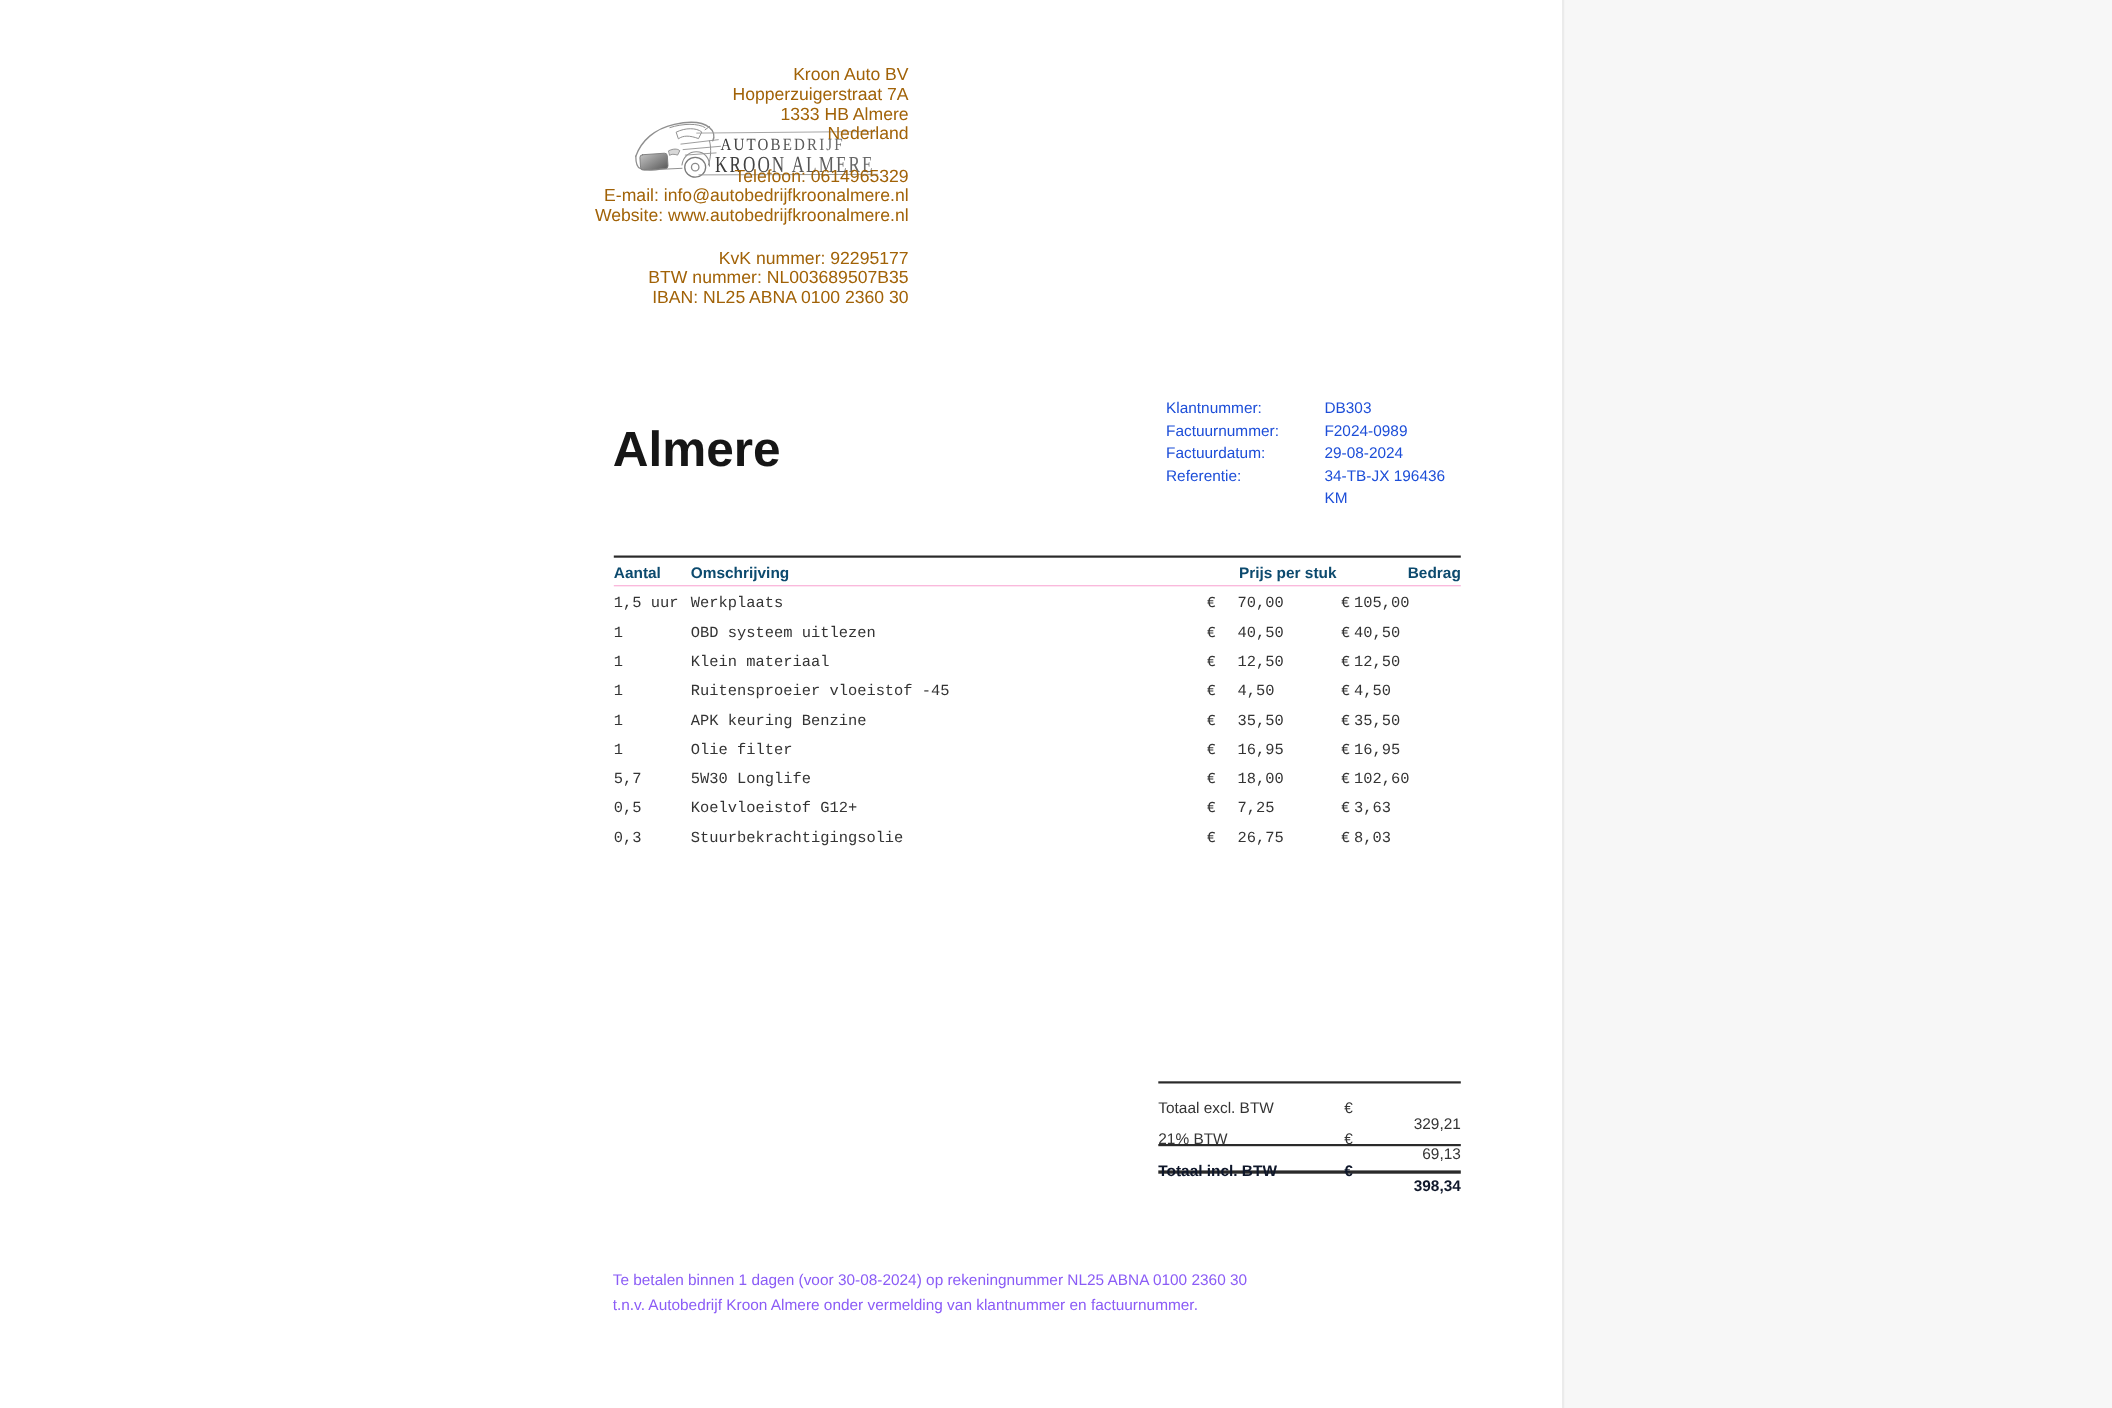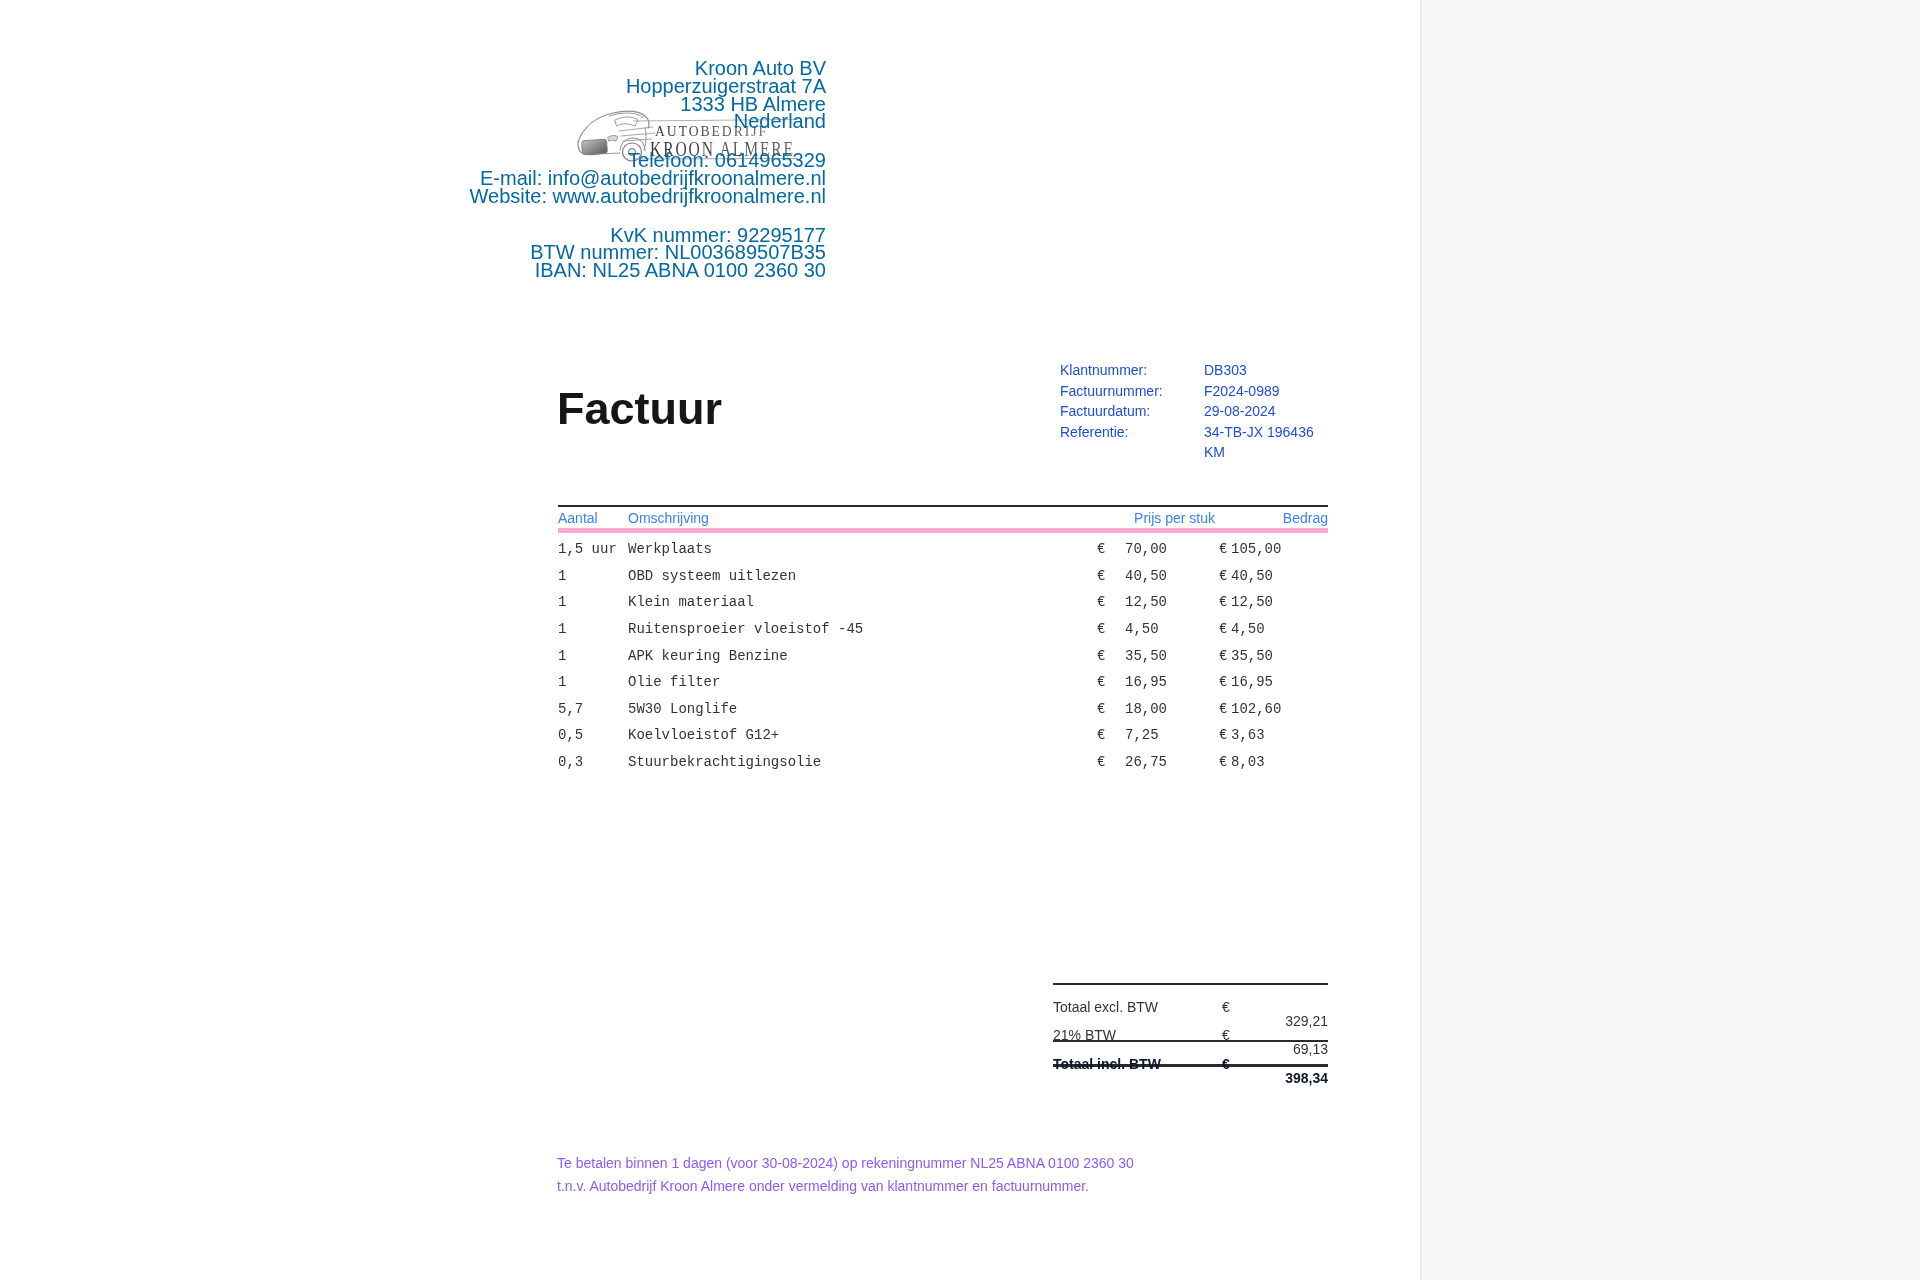--- a/index.html
+++ b/index.html
@@ -12,39 +12,39 @@
   .right-strip { position:absolute; left:1420px; top:0; width:500px; height:1280px;
                  background:#f7f7f7; border-left:2px solid #ebebeb; }
 
   .page { position:absolute; left:0; top:0; width:1420px; height:1280px; background:#ffffff; }
 
   
   .logo { position:absolute; left:575px; top:100px; width:230px; height:68px; }
 
   
   .company { position:absolute; top:60px; right:594px; text-align:right;
-             font-size:20px; line-height:17.8px; color:#0369a1; }
+             font-size:16px; line-height:17.8px; color:#a16207; }
   .company .group { margin-bottom:21px; }
 
   
   .title { position:absolute; left:557px; top:386px; font-size:45px; font-weight:bold;
            color:#161616; line-height:1; }
 
   
   .meta { position:absolute; left:1060px; top:360px; width:266px; font-size:14px;
           line-height:20.6px; color:#1d4ed8; }
   .meta-row { display:grid; grid-template-columns:1fr 122px; }
   .meta-label { text-align:left; }
   .meta-value { text-align:left; }
 
   
   .items { position:absolute; left:558px; top:505px; width:770px; font-size:14px; color:#343434; }
   .items-header { display:grid; grid-template-columns:70px 469px 118px 113px;
-                  border-top:2px solid #2a2a2a; border-bottom:5px solid #f9a8d4;
-                  height:28px; align-items:center; font-weight:normal; color:#3b82f6; }
+                  border-top:2px solid #2a2a2a; border-bottom:1px solid #f9a8d4;
+                  height:28px; align-items:center; font-weight:bold; color:#0c4a6e; }
   .hdr-right { text-align:right; }
   .items-body { padding-top:3px;font-family:Liberation Mono, monospace; }
   .trow { display:grid; grid-template-columns:70px 469px 28px 90px 16px 97px;
           height:26.6px; align-items:center; }
   .c-price, .c-amount { text-align:left; }
   .c-eur2 { padding-left:4px; }
 
   
   .totals { position:absolute; left:1053px; top:983px; width:275px; font-size:14px;
             border-top:2px solid #2a2a2a; color:#343434; }
@@ -122,21 +122,21 @@
 </div>
       <div class="group">
   <div class="text-line total-bold">KvK nummer: 92295177</div>
 
   <div class="text-line total-bold">BTW nummer: NL003689507B35</div>
 
   <div class="text-line total-bold">IBAN: NL25 ABNA 0100 2360 30</div>
 </div>
     </div>
 
-    <h1 class="title">Factuur</h1>
+    <h1 class="title">Almere</h1>
 
     <div class="meta">
   <div class="meta-row">
     <div class="meta-label">Klantnummer:</div>
     <div class="meta-value">DB303</div>
   </div>
 
   <div class="meta-row">
     <div class="meta-label">Factuurnummer:</div>
     <div class="meta-value">F2024-0989</div>

